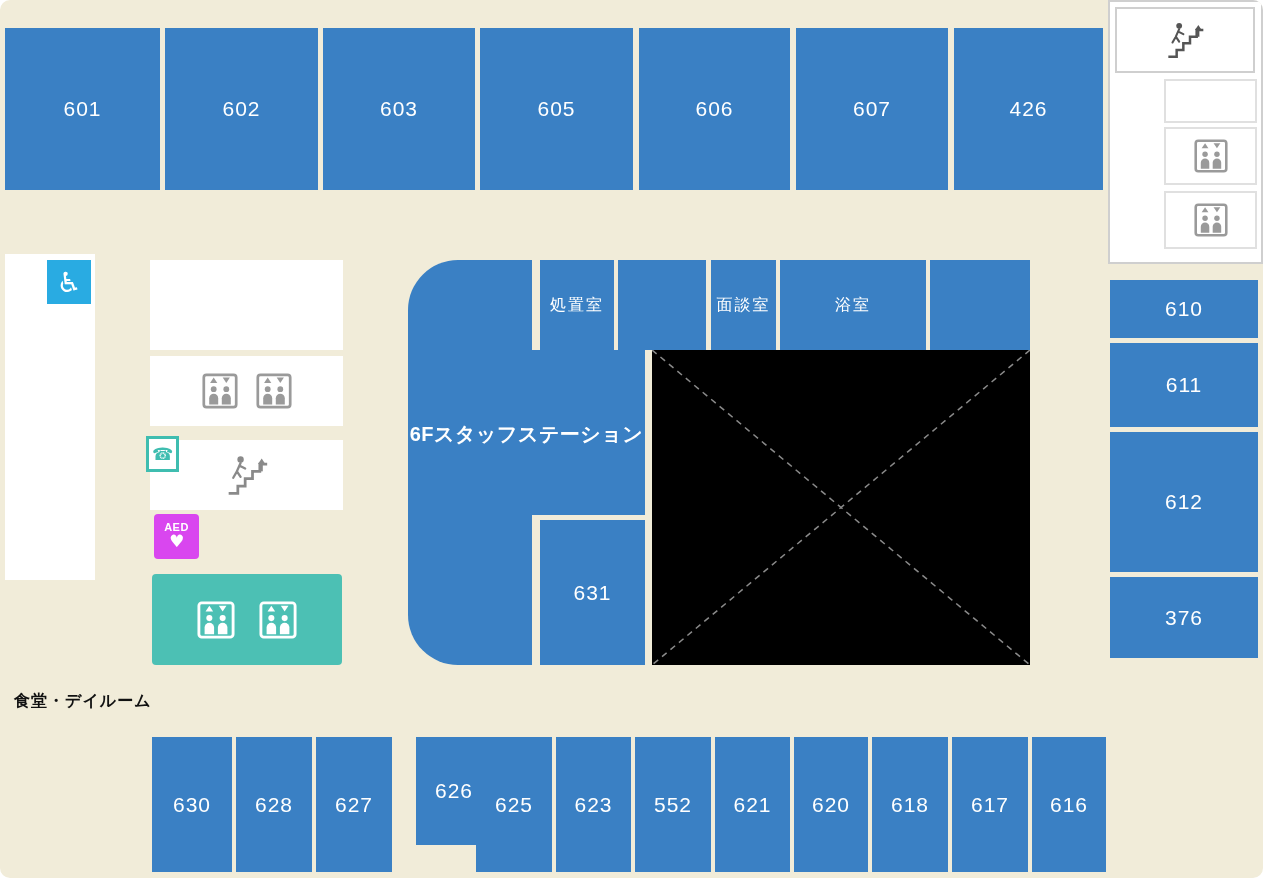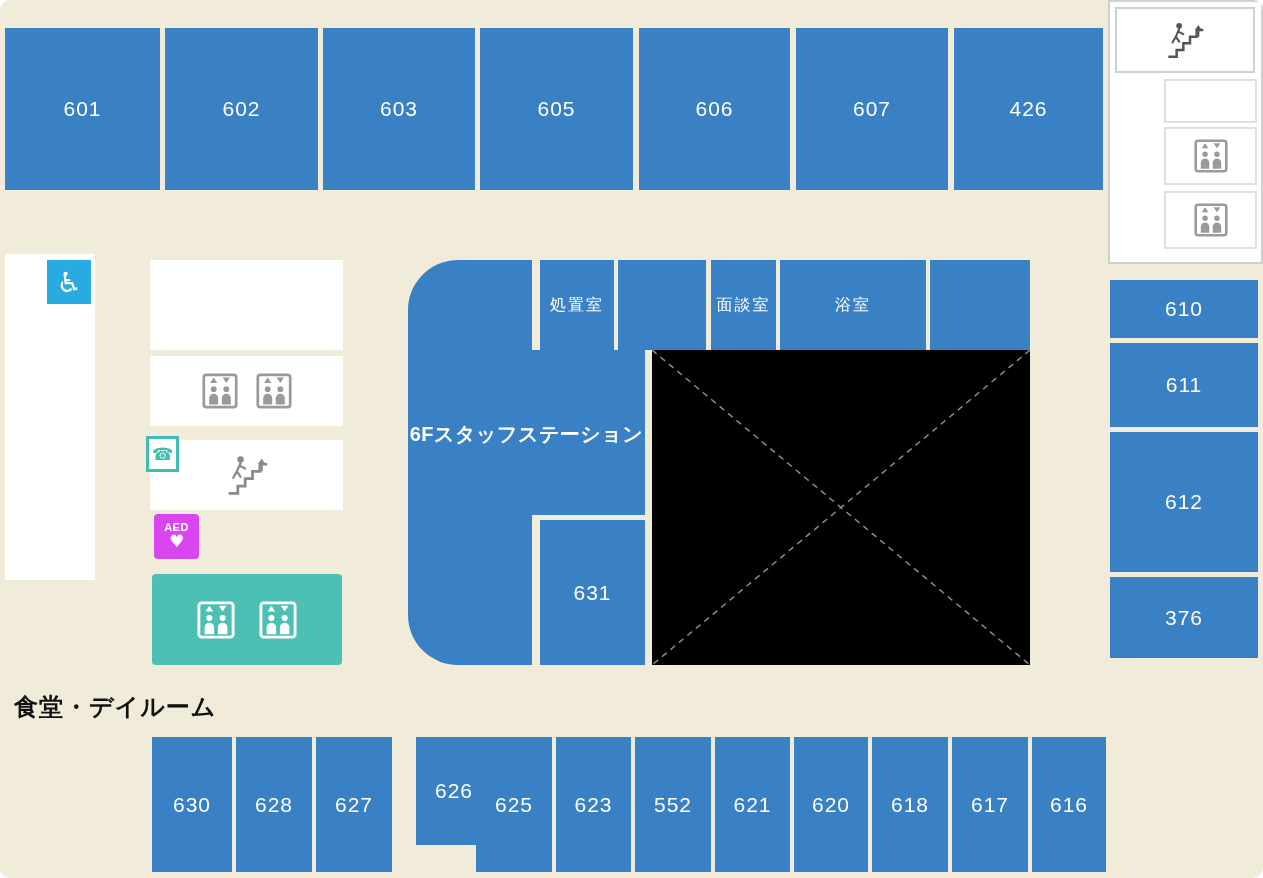--- a/index.html
+++ b/index.html
@@ -51,21 +51,21 @@
     display:flex; flex-direction:column; align-items:center; justify-content:center; line-height:1.05;
   }
   .aed .t { font-size:11px; font-weight:700; letter-spacing:0.5px; }
   .aed .h { font-size:17px; font-family:"DejaVu Sans",sans-serif; }
   .hall {
     position:absolute; left:152px; top:574px; width:190px; height:91px;
     background:#4cc0b4; border-radius:4px;
     display:flex; align-items:center; justify-content:center; gap:24px;
   }
   .dining {
-    position:absolute; left:14px; top:691px; font-size:24px; font-weight:700;
+    position:absolute; left:14px; top:691px; font-size:16px; font-weight:700;
     color:#111; letter-spacing:1px;
   }
   svg { display:block; }
 </style>
 </head>
 <body>
 
 <div id="canvas">
 
   <div class="room num" style="left:5px;top:28px;width:155px;height:162px">601</div>

